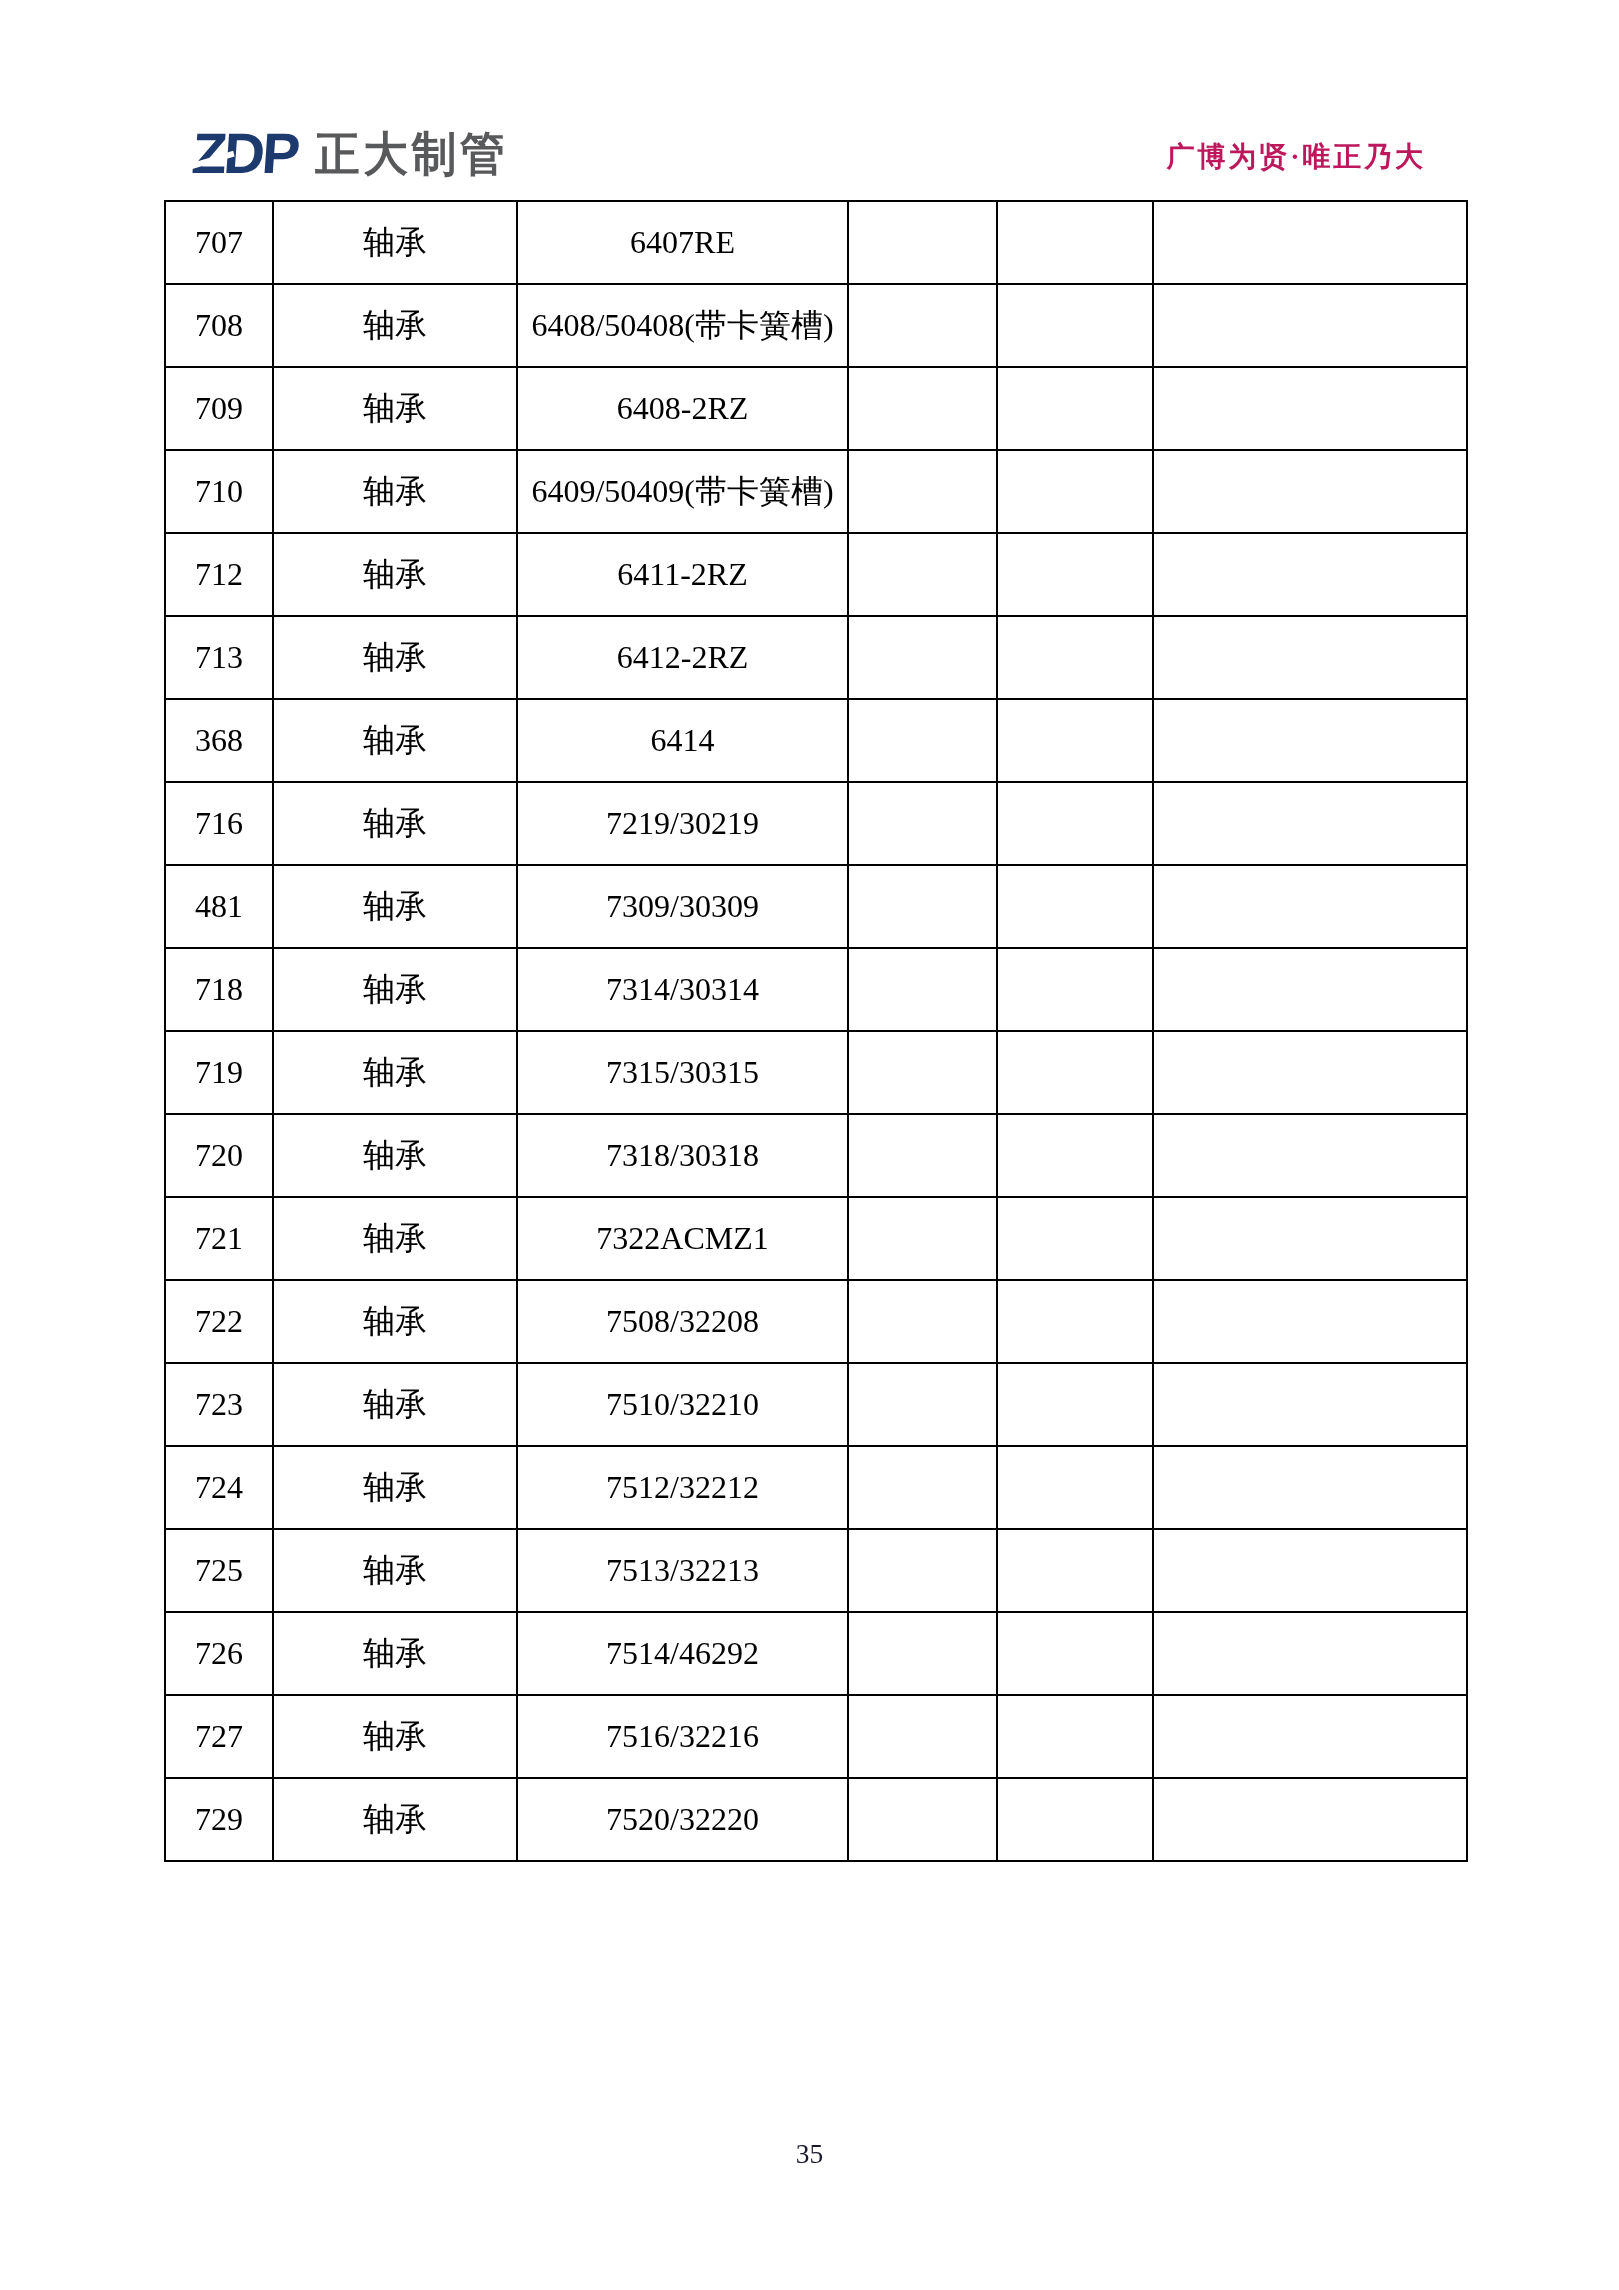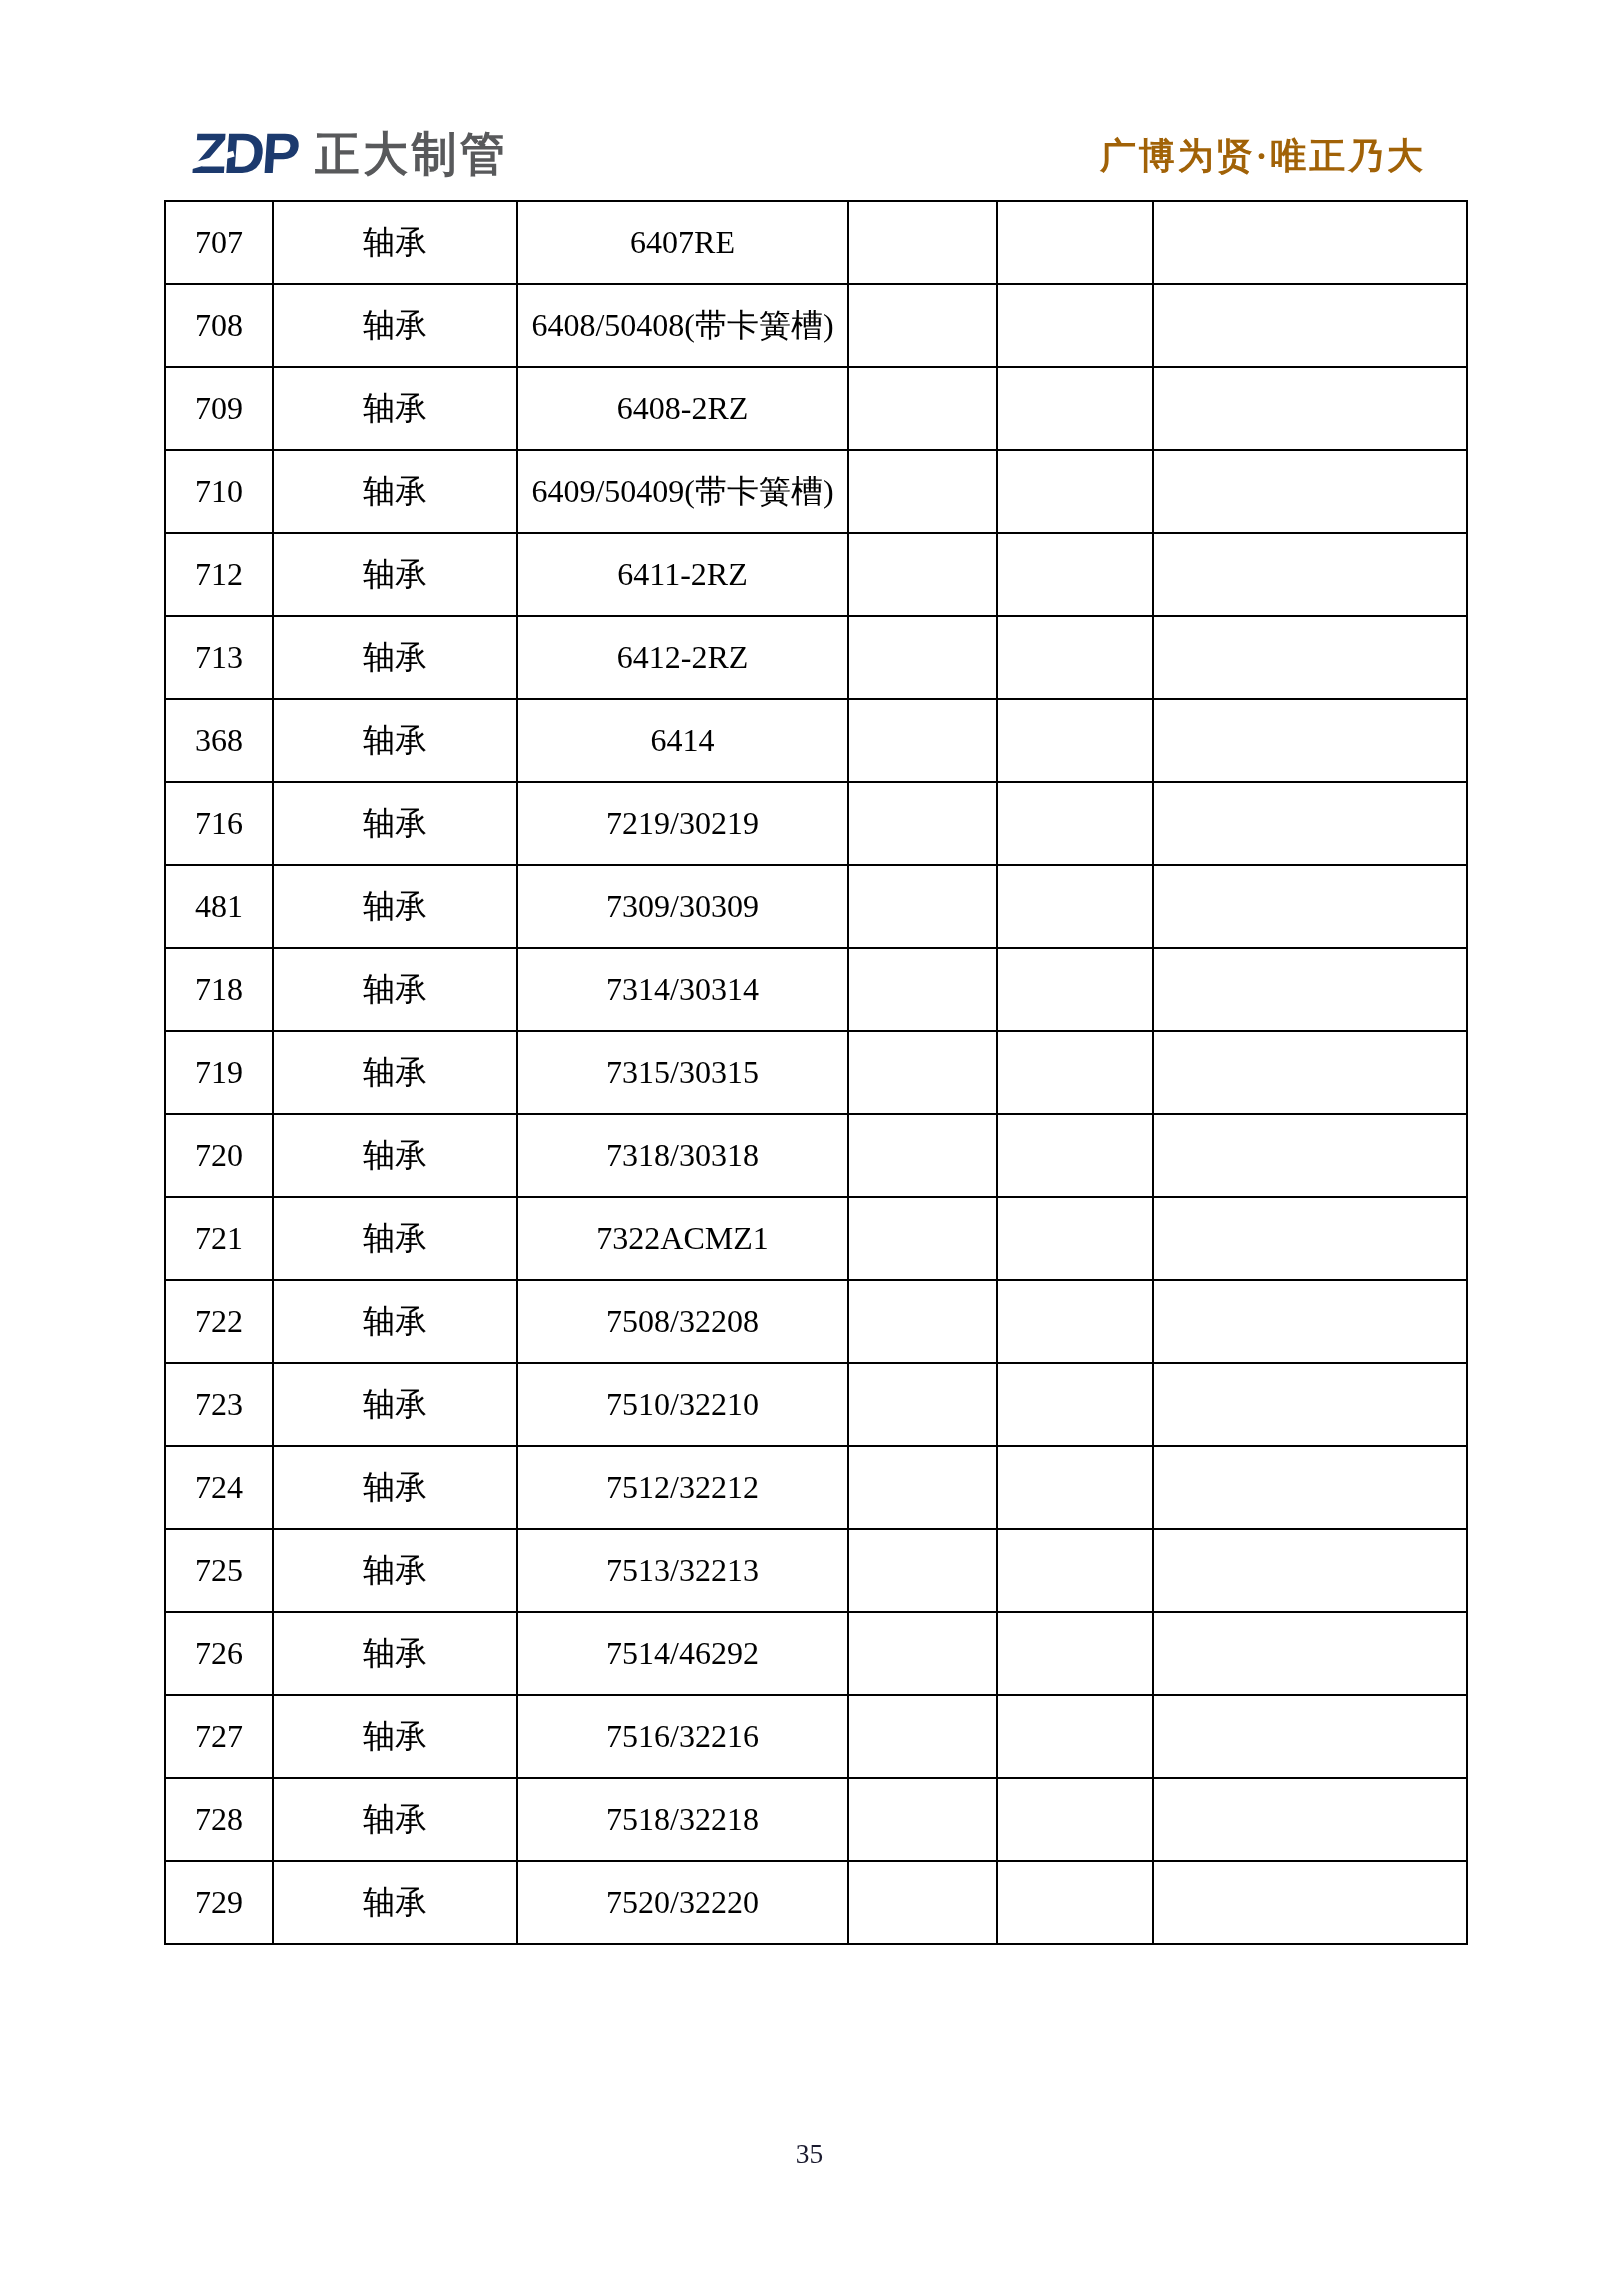--- a/index.html
+++ b/index.html
@@ -53,24 +53,24 @@
     color: #58595b;
     transform: scaleX(0.95);
     transform-origin: left center;
   }
   .header-slogan {
     position: absolute;
     right: 193px;
     top: 137px;
     font-family: "Liberation Serif", serif;
     font-weight: 700;
-    font-size: 36px;
+    font-size: 28px;
     line-height: 39px;
     letter-spacing: 2.9px;
-    color: #a16207;
+    color: #be185d;
     white-space: nowrap;
   }
 
   
   table.parts {
     position: absolute;
     left: 164px;
     top: 200px;
     width: 1302px;
     border-collapse: collapse;
@@ -294,28 +294,20 @@
 
     <tr>
       <td>727</td>
       <td>轴承</td>
       <td>7516/32216</td>
       <td></td>
       <td></td>
       <td></td>
     </tr>
 
-    <tr>
-      <td>728</td>
-      <td>轴承</td>
-      <td>7518/32218</td>
-      <td></td>
-      <td></td>
-      <td></td>
-    </tr>
 
     <tr>
       <td>729</td>
       <td>轴承</td>
       <td>7520/32220</td>
       <td></td>
       <td></td>
       <td></td>
     </tr>
   </tbody>

